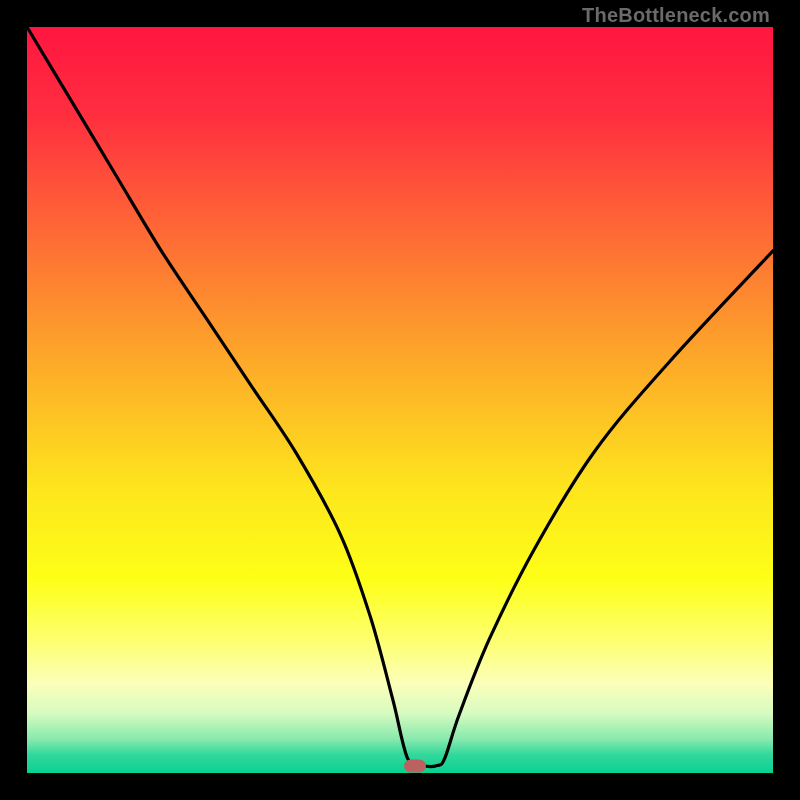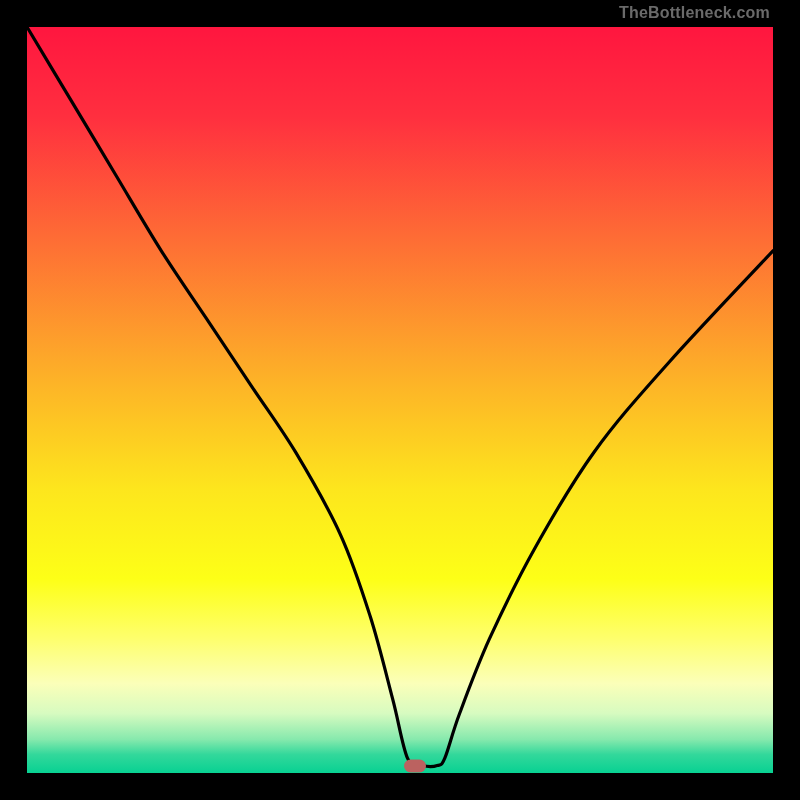--- a/index.html
+++ b/index.html
@@ -20,21 +20,21 @@
   }
   .gradient-bg {
     position: absolute;
     inset: 0;
   }
   .watermark {
     position: absolute;
     top: 4px;
     right: 30px;
     font-family: Arial, Helvetica, sans-serif;
-    font-size: 16px;
+    font-size: 20px;
     font-weight: 600;
     color: #6a6a6a;
     letter-spacing: 0.2px;
     text-align: center;
   }
   .curve {
     position: absolute;
     inset: 0;
     pointer-events: none;
   }

